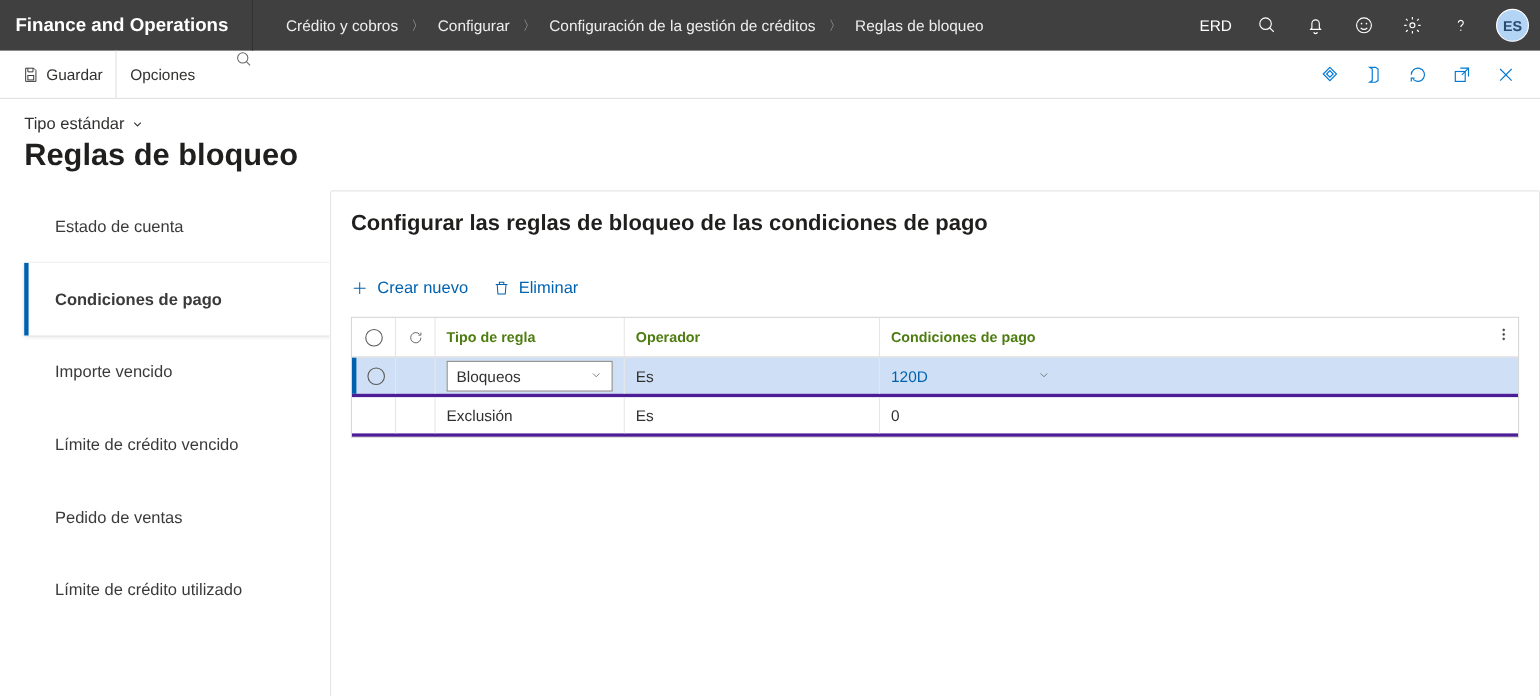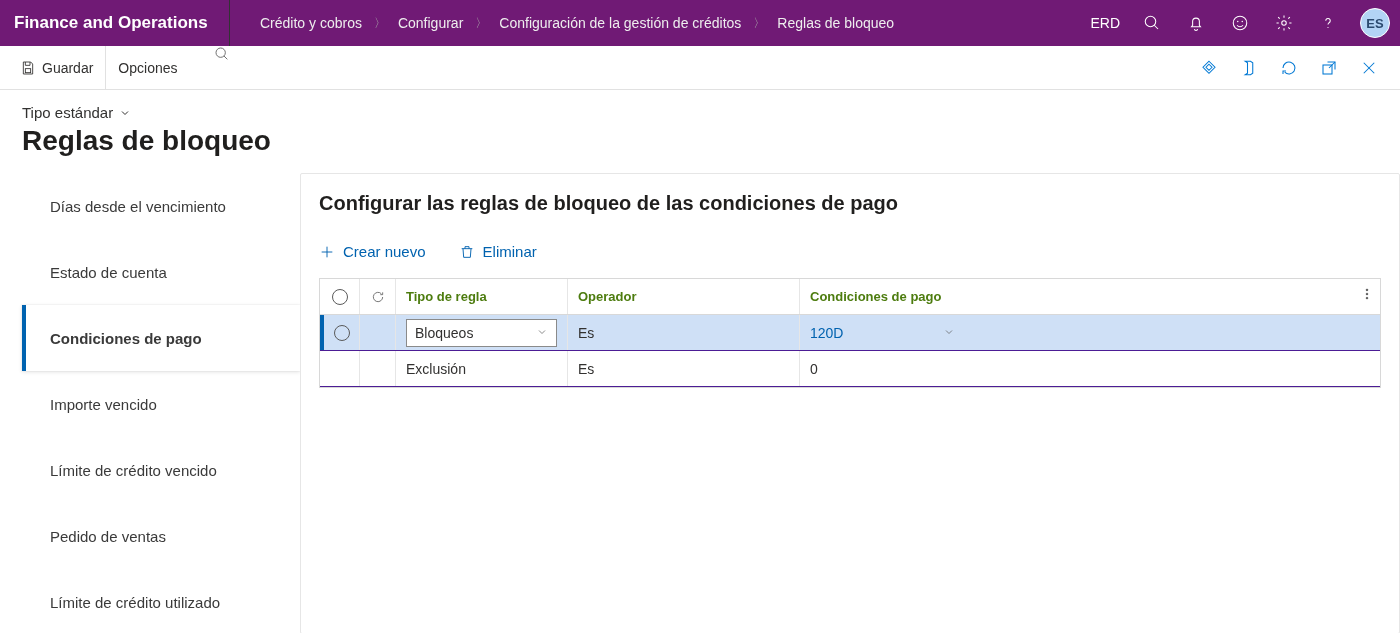--- a/index.html
+++ b/index.html
@@ -1,19 +1,19 @@
 <!DOCTYPE html>
 <html><head>
 <meta charset="utf-8">
 <style>
   * { box-sizing: border-box; margin: 0; padding: 0; font-family: "Segoe UI", -apple-system, sans-serif; }
   html, body { width: 1400px; height: 633px; overflow: hidden; background: #fff; }
 
   
-  .topbar { height: 46px; background: #701a75; color: #fff; display: flex; align-items: center; }
+  .topbar { height: 46px; background: #404040; color: #fff; display: flex; align-items: center; }
   .brand-box { height: 46px; width: 230px; display: flex; align-items: center; padding-left: 14px; border-right: 1px solid #333; }
   .brand { font-size: 17px; font-weight: 600; }
   .breadcrumb { display: flex; align-items: center; gap: 8px; padding-left: 30px; font-size: 14px; color: #eee; }
   .breadcrumb .chev { color: #aaa; font-size: 12px; margin: 0 4px; }
   .breadcrumb span.link { cursor: pointer; }
   .top-right { margin-left: auto; display: flex; align-items: center; height: 46px; }
   .company-code { font-size: 14px; padding: 0 10px; }
   .top-icon { width: 44px; height: 46px; display: flex; align-items: center; justify-content: center; cursor: pointer; }
   .top-icon svg { stroke: #fff; fill: none; stroke-width: 1.4; }
   .avatar { width: 30px; height: 30px; border-radius: 50%; background: #b3d4f5; color: #2b4a6f; display: flex; align-items: center; justify-content: center; font-size: 13px; font-weight:600; margin: 0 10px; border: 1px solid #fff; }
@@ -36,35 +36,35 @@
   .page-title { font-size: 28px; font-weight: 600; color: #201f1e; margin-top: 4px; }
 
   
   .body { display: flex; height: calc(633px - 46px - 44px - 82px); padding-left: 22px; }
   .sidebar { width: 278px; }
   .side-item { height: 66px; display: flex; align-items: center; padding-left: 24px; font-size: 15px; color: #3a3a3a; cursor: pointer; border-left: 4px solid transparent; }
   .side-item.active { background: #fff; font-weight: 600; border-left: 4px solid #0062af; box-shadow: 0 1px 4px rgba(0,0,0,.12), 0 0 0 1px rgba(0,0,0,.02); }
 
   .panel { flex: 1; margin-left: 0; border: 1px solid #e6e6e6; border-radius: 2px; background: #fff; padding: 18px; overflow:hidden; }
   .panel-title { font-size: 20px; font-weight: 600; color: #201f1e; }
-  .panel-actions { display: flex; gap: 33px; margin-top: 28px; align-items: flex-end; }
+  .panel-actions { display: flex; gap: 22px; margin-top: 38px; align-items: flex-end; }
   .pa-btn { display: flex; align-items: center; gap: 8px; color: #0062af; font-size: 15px; cursor: pointer; }
   .pa-btn svg { stroke: #0062af; fill: none; stroke-width: 1.4; }
 
   
   .table { margin-top: 18px; border: 1px solid #d8d8d8; }
   .thead { display: flex; align-items: center; height: 36px; border-bottom: 1px solid #d8d8d8; font-size: 13px; color: #4d7c0f; position: relative; }
   .col-sel { width: 40px; display: flex; align-items: center; justify-content: center; border-right: 1px solid #e6e6e6; height: 100%; }
   .col-ref { width: 36px; display: flex; align-items: center; justify-content: center; border-right: 1px solid #e6e6e6; height: 100%; }
   .col { padding: 0 10px; border-right: 1px solid #e6e6e6; display: flex; align-items: center; height: 100%; font-weight: 600; }
   .col-tipo { width: 172px; }
   .col-op { width: 232px; }
   .col-cond { flex: 1; border-right: none; }
   .th-menu { position:absolute; right:6px; top:8px; cursor:pointer; }
-  .trow { display: flex; align-items: center; height: 36px; border-bottom: 1px solid #4c1d95; font-size: 14px; color: #323130; }
+  .trow { display: flex; align-items: center; height: 36px; border-bottom: 3px solid #4c1d95; font-size: 14px; color: #323130; }
   .trow.selected { background: #cfe0f6; }
   .row-mark { width: 4px; height: 100%; background: #0062af; }
   .trow .col-sel, .trow .col-ref { border-right: 1px solid #e6e6e6; }
   .radio { width: 16px; height: 16px; border: 1.3px solid #5a5a5a; border-radius: 50%; }
   .cell { padding: 0 10px; display: flex; align-items: center; height: 100%; border-right: 1px solid #e6e6e6; }
   .cell.tipo { width: 172px; }
   .cell.op { width: 232px; }
   .cell.cond { flex: 1; border-right: none; }
   .dropdown-box { border: 1px solid #8a8a8a; height: 28px; width: 100%; background: #fff; display: flex; align-items:center; padding: 0 8px; justify-content: space-between; }
   .cond-value { color: #0062af; }
@@ -186,21 +186,20 @@
     <span>Tipo estándar</span>
     <svg width="12" height="12" viewBox="0 0 24 24" style="stroke:#323130;fill:none;stroke-width:2">
         <path d="M6 9l6 6 6-6"></path>
       </svg>
   </div>
   <div class="page-title">Reglas de bloqueo</div>
 </div>
 
 <div class="body">
   <div class="sidebar">
-    <div class="side-item">Días desde el vencimiento</div>
     <div class="side-item">Estado de cuenta</div>
     <div class="side-item active">Condiciones de pago</div>
     <div class="side-item">Importe vencido</div>
     <div class="side-item">Límite de crédito vencido</div>
     <div class="side-item">Pedido de ventas</div>
     <div class="side-item">Límite de crédito utilizado</div>
   </div>
 
   <div class="panel">
     <div class="panel-title">Configurar las reglas de bloqueo de las condiciones de pago</div>

